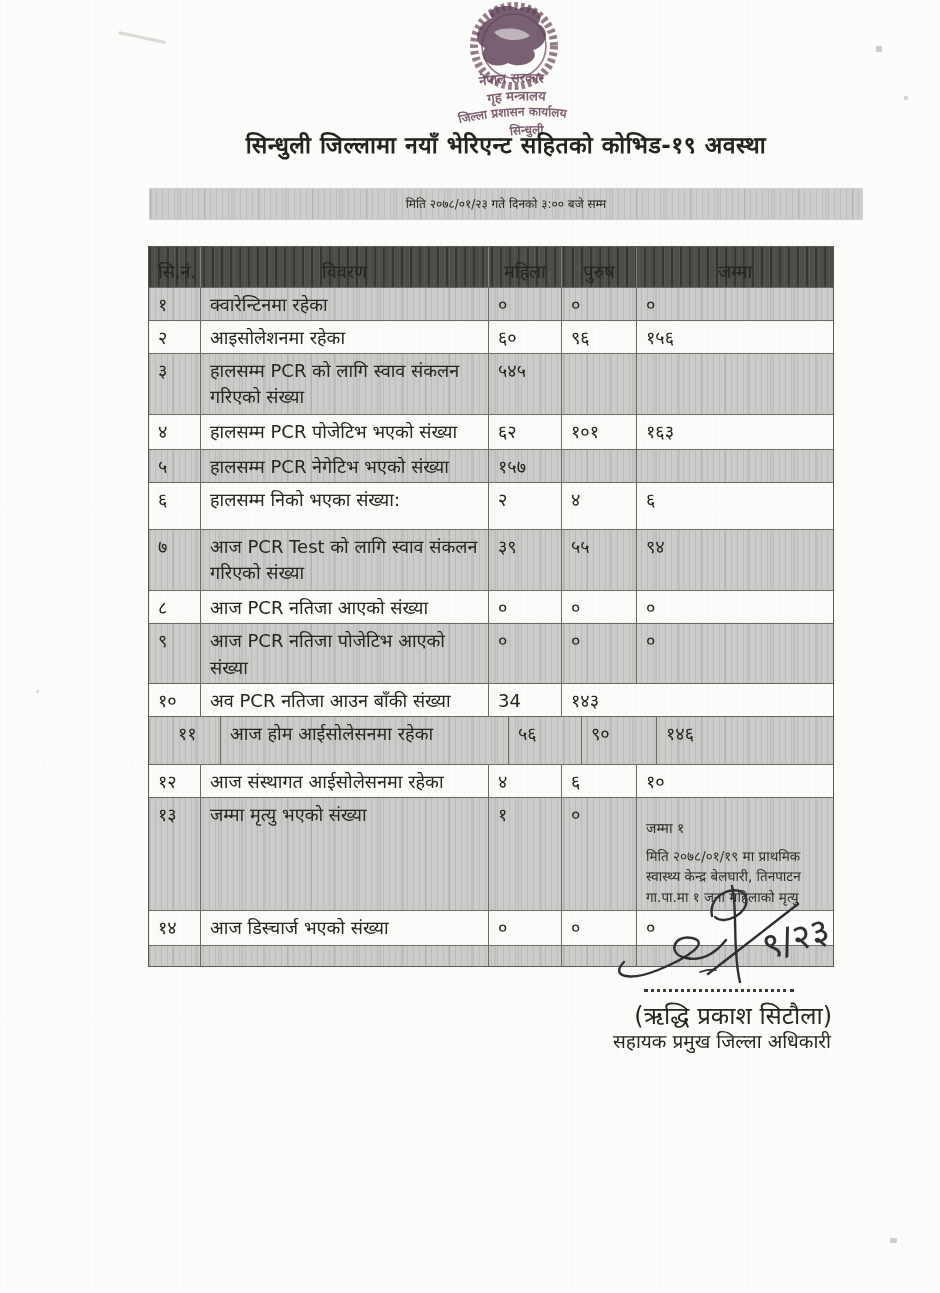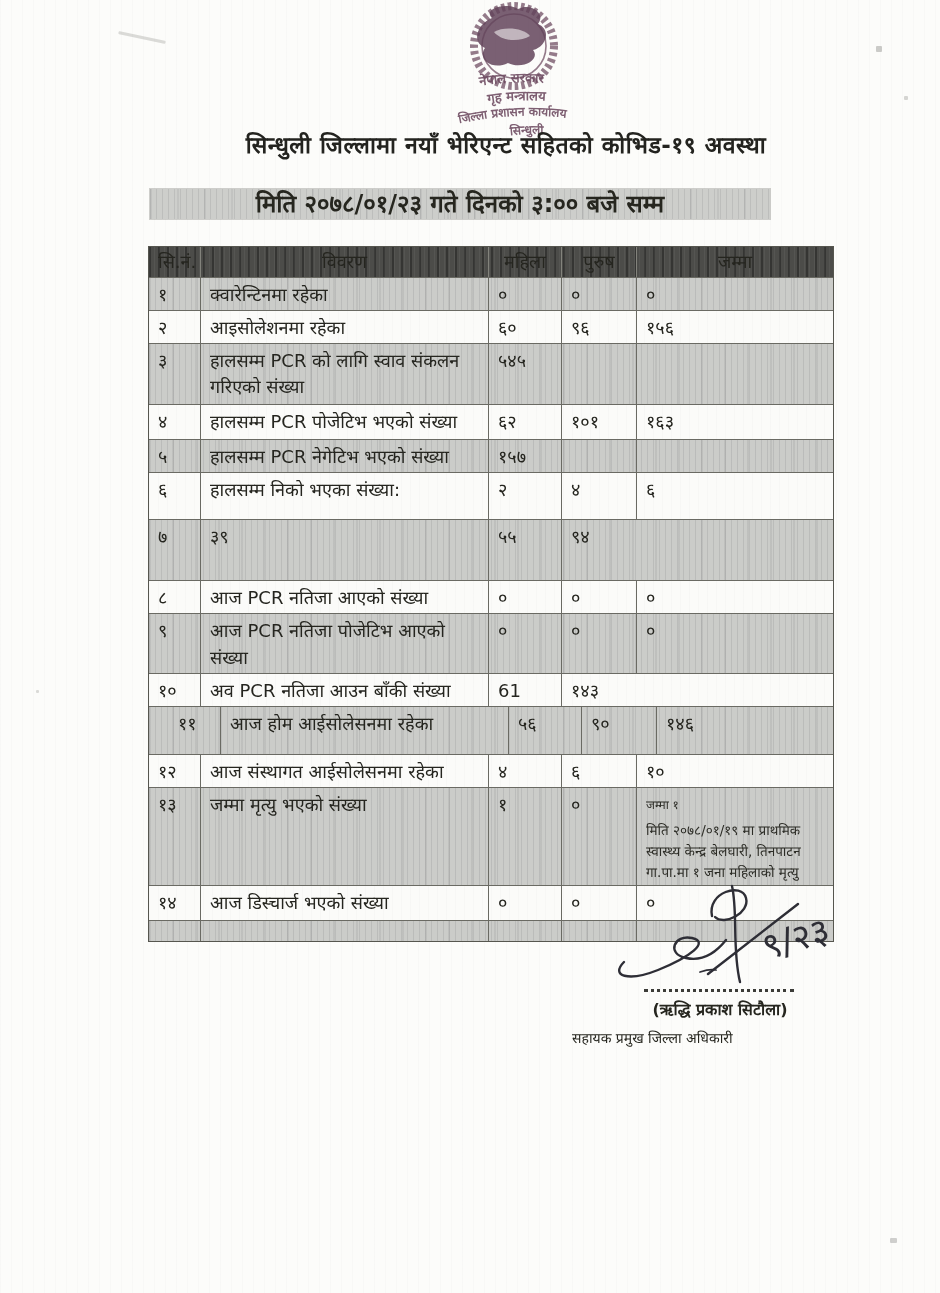--- a/index.html
+++ b/index.html
@@ -14,28 +14,27 @@
   
   .stamp{position:absolute;left:428px;top:2px;width:172px;height:142px;}
   
   .title{
     position:absolute;left:150px;top:128px;width:712px;
     text-align:center;font-size:23px;font-weight:bold;color:#23231f;
     letter-spacing:0.5px;
   }
   
   .date-band{
-    position:absolute;left:150px;top:189px;width:620px;height:30px;
+    position:absolute;left:150px;top:189px;width:712px;height:30px;
     background:
       repeating-linear-gradient(90deg, rgba(50,50,58,0.10) 0 1px, transparent 1px 6px),
       repeating-linear-gradient(90deg, rgba(50,50,58,0.07) 0 2px, transparent 2px 27px),
       #cdcecb;
-    text-align:center;font-size:24px;line-height:30px;color:#26261f;
+    text-align:center;font-size:12px;line-height:30px;color:#26261f;
     box-shadow:0 0 0 1px rgba(120,120,115,0.35);
-    font-weight:bold;
   }
   
   .covid-table{
     position:absolute;left:148px;top:246px;width:684px;
     border:1.5px solid #56564f;border-bottom-width:1px;
   }
   .t-row{
     display:grid;grid-template-columns:52px 288px 73px 75px 1fr;
     border-bottom:1px solid #6a6a63;
   }
@@ -45,21 +44,21 @@
     padding:4px 9px 2px 9px;font-size:18px;line-height:1.45;color:#25251f;
   }
   .t-cell:last-child{border-right:none;}
   .t-head{
     background:
       repeating-linear-gradient(90deg, rgba(0,0,0,0.30) 0 2px, transparent 2px 9px),
       repeating-linear-gradient(90deg, rgba(255,255,255,0.05) 0 1px, transparent 1px 5px),
       #4c4c49;
     color:#f4f4f0;min-height:27px;
   }
-  .t-head .t-cell{border-right-color:#83837c;text-align:center;padding-top:2px;}
+  .t-head .t-cell{border-right-color:#83837c;text-align:center;padding-top:12px;}
   .t-head .c-sn{text-align:left;}
   .row-gray{
     background:
       repeating-linear-gradient(90deg, rgba(45,45,52,0.10) 0 1px, transparent 1px 6px),
       repeating-linear-gradient(90deg, rgba(45,45,52,0.08) 0 2px, transparent 2px 23px),
       #cbccc9;
   }
   .row-white{
     background:
       repeating-linear-gradient(90deg, rgba(45,45,52,0.02) 0 1px, transparent 1px 9px),
@@ -71,25 +70,25 @@
   .h20{min-height:20px;}
   .note{font-size:13.5px;line-height:1.55;color:#2c2c26;margin-top:6px;}
   
   .sig-svg{position:absolute;left:612px;top:880px;width:268px;height:108px;}
   .sig-dots{
     position:absolute;left:644px;top:975px;width:150px;height:14px;
     border-bottom:3px dotted #3c3c38;
   }
   .sig-name{
     position:absolute;left:608px;top:998px;width:224px;
-    text-align:center;font-size:16px;color:#26261f;font-weight:bold;
+    text-align:right;font-size:24px;color:#26261f;
   }
   .sig-pos{
-    position:absolute;left:572px;top:1028px;width:256px;
-    text-align:left;font-size:14px;color:#26261f;
+    position:absolute;left:594px;top:1028px;width:256px;
+    text-align:center;font-size:19px;color:#26261f;
   }
   
   .speck{position:absolute;background:#9a9a96;border-radius:1px;}
   .sp1{left:118px;top:36px;width:48px;height:3px;transform:rotate(12deg);opacity:.35;}
   .sp2{left:876px;top:46px;width:6px;height:6px;opacity:.5;}
   .sp3{left:904px;top:96px;width:4px;height:4px;opacity:.4;}
   .sp4{left:890px;top:1238px;width:7px;height:5px;opacity:.45;}
   .sp5{left:36px;top:690px;width:3px;height:3px;opacity:.35;}
 </style>
 </head>
@@ -184,20 +183,21 @@
     <div class="t-row row-white h46">
       <div class="t-cell">६</div>
       <div class="t-cell">हालसम्म निको भएका संख्या:</div>
       <div class="t-cell">२</div>
       <div class="t-cell">४</div>
       <div class="t-cell">६</div>
     </div>
 
     <div class="t-row row-gray h60">
       <div class="t-cell">७</div>
+      <div class="t-cell">आज PCR Test को लागि स्वाव संकलन गरिएको संख्या</div>
       <div class="t-cell">३९</div>
       <div class="t-cell">५५</div>
       <div class="t-cell">९४</div>
     </div>
 
     <div class="t-row row-white h30">
       <div class="t-cell">८</div>
       <div class="t-cell">आज PCR नतिजा आएको संख्या</div>
       <div class="t-cell">०</div>
       <div class="t-cell">०</div>
@@ -208,21 +208,21 @@
       <div class="t-cell">९</div>
       <div class="t-cell">आज PCR नतिजा पोजेटिभ आएको संख्या</div>
       <div class="t-cell">०</div>
       <div class="t-cell">०</div>
       <div class="t-cell">०</div>
     </div>
 
     <div class="t-row row-white h31">
       <div class="t-cell">१०</div>
       <div class="t-cell">अव PCR नतिजा आउन बाँकी संख्या</div>
-      <div class="t-cell">61</div>
+      <div class="t-cell">34</div>
       <div class="t-cell">१४३</div>
     </div>
 
     <div class="t-row row-gray h47">
       <div class="t-cell">११</div>
       <div class="t-cell">आज होम आईसोलेसनमा रहेका</div>
       <div class="t-cell">५६</div>
       <div class="t-cell">९०</div>
       <div class="t-cell">१४६</div>
     </div>
@@ -234,21 +234,21 @@
       <div class="t-cell">६</div>
       <div class="t-cell">१०</div>
     </div>
 
     <div class="t-row row-gray h85">
       <div class="t-cell">१३</div>
       <div class="t-cell">जम्मा मृत्यु भएको संख्या</div>
       <div class="t-cell">१</div>
       <div class="t-cell">०</div>
       <div class="t-cell">
-        <div class="note" style="margin-top:4px;font-size:12px;">जम्मा १</div>
+        <div class="note" style="margin-top:16px;font-size:14px;">जम्मा १</div>
         <div class="note">मिति २०७८/०१/१९ मा प्राथमिक स्वास्थ्य केन्द्र बेलघारी, तिनपाटन गा.पा.मा १ जना महिलाको मृत्यु</div>
       </div>
     </div>
 
     <div class="t-row row-white h34">
       <div class="t-cell">१४</div>
       <div class="t-cell">आज डिस्चार्ज भएको संख्या</div>
       <div class="t-cell">०</div>
       <div class="t-cell">०</div>
       <div class="t-cell">०</div>

